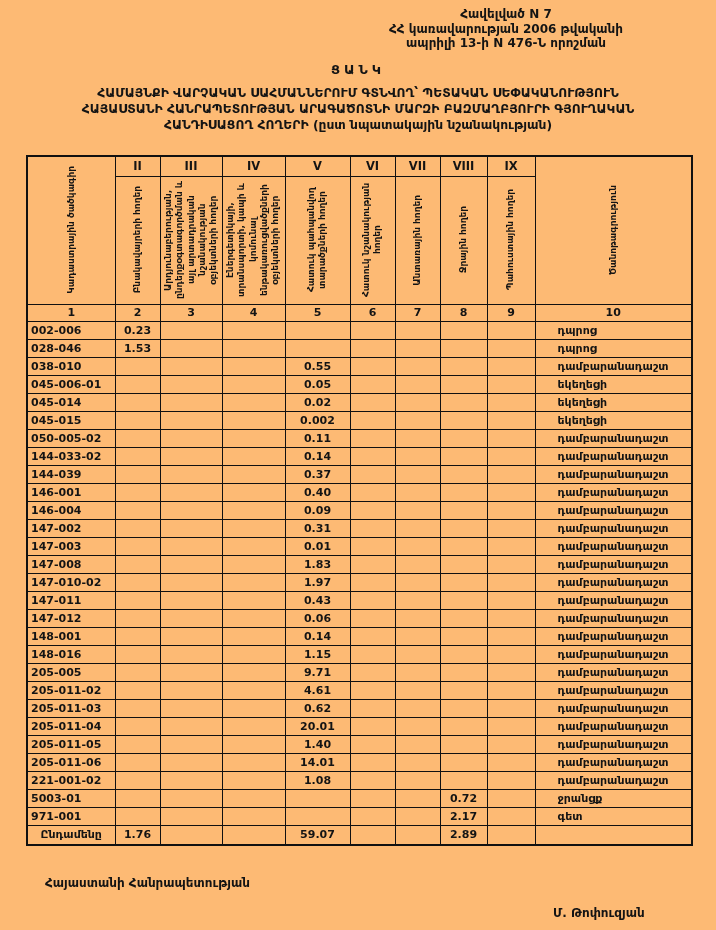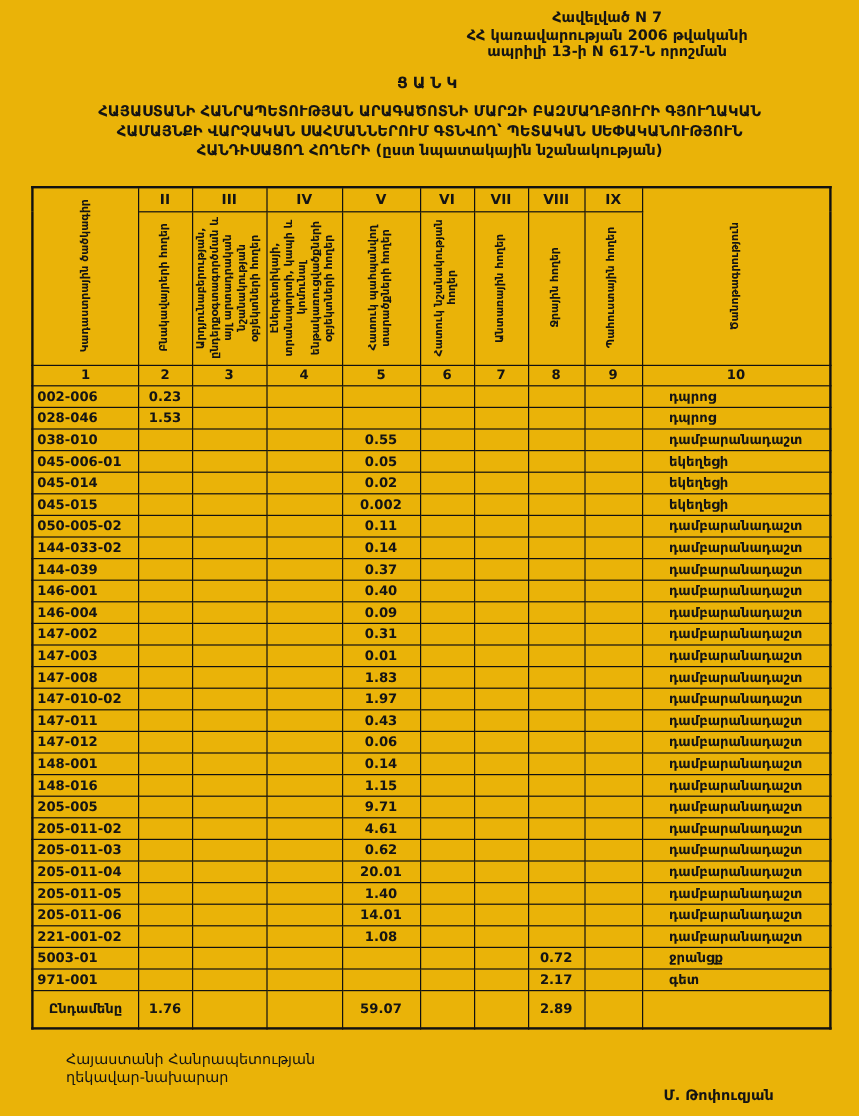--- a/index.html
+++ b/index.html
@@ -2,21 +2,21 @@
 <html><head>
 <meta charset="utf-8">
 <style>
   * { box-sizing: border-box; margin: 0; padding: 0; }
   html, body { background: #e8e8e8; }
   .page {
     position: relative;
     width: 716px;
     height: 930px;
     margin: 0 auto;
-    background: #eab308;
+    background: #fdba74;
     color: #141414;
     font-family: "DejaVu Sans", sans-serif;
     overflow: hidden;
   }
   
   .appendix {
     position: absolute;
     top: 7px;
     left: 296px;
     width: 420px;
@@ -72,53 +72,53 @@
     max-height: 122px;
     text-align: center;
   }
   th.tallcell .vert { max-height: 148px; }
   tr.num-row td { height: 17px; text-align: center; font-size: 11px; }
   tbody td { height: 18px; }
   td.code { text-align: left; padding-left: 3px; font-size: 11px; }
   td.num  { text-align: center; }
   td.note { text-align: left; padding-left: 22px; font-weight: 400; font-size: 11px; }
   tr.total td.code { text-align: center; padding-left: 0; }
-  tr.total td { height: 32px; }
+  tr.total td { height: 20px; }
   
   .footer-left {
     position: absolute;
     top: 876px;
-    left: 55px;
+    left: 45px;
     font-size: 12px;
-    font-weight: 400;
+    font-weight: 700;
     line-height: 15px;
   }
   .signature {
     position: absolute;
     top: 906px;
     left: 553px;
     font-size: 12px;
     font-weight: 700;
   }
 </style>
 </head>
 <body>
 
 <div class="page">
 
   <div class="appendix">
     <div>Հավելված N 7</div>
     <div>ՀՀ կառավարության 2006 թվականի</div>
-    <div>ապրիլի 13-ի N 617-Ն որոշման</div>
+    <div>ապրիլի 13-ի N 476-Ն որոշման</div>
   </div>
 
   <div class="titleblock">
     <div class="title-main">ՑԱՆԿ</div>
+    <div class="title-line">ՀԱՄԱՅՆՔԻ ՎԱՐՉԱԿԱՆ ՍԱՀՄԱՆՆԵՐՈՒՄ ԳՏՆՎՈՂ՝ ՊԵՏԱԿԱՆ ՍԵՓԱԿԱՆՈՒԹՅՈՒՆ</div>
     <div class="title-line">ՀԱՅԱՍՏԱՆԻ ՀԱՆՐԱՊԵՏՈՒԹՅԱՆ ԱՐԱԳԱԾՈՏՆԻ ՄԱՐԶԻ ԲԱԶՄԱՂԲՅՈՒՐԻ ԳՅՈՒՂԱԿԱՆ</div>
-    <div class="title-line">ՀԱՄԱՅՆՔԻ ՎԱՐՉԱԿԱՆ ՍԱՀՄԱՆՆԵՐՈՒՄ ԳՏՆՎՈՂ՝ ՊԵՏԱԿԱՆ ՍԵՓԱԿԱՆՈՒԹՅՈՒՆ</div>
     <div class="title-line">ՀԱՆԴԻՍԱՑՈՂ ՀՈՂԵՐԻ  (ըստ նպատակային նշանակության)</div>
   </div>
 
   <table class="land">
     <colgroup>
       <col style="width:88px">
         <col style="width:45px">
         <col style="width:62px">
       <col style="width:63px">
         <col style="width:65px">
@@ -531,17 +531,16 @@
           <td class="num"></td>
           <td class="num">2.89</td>
           <td class="num"></td>
           <td class="note"></td>
         </tr>
       </tbody>
   </table>
 
   <div class="footer-left">
     <div>Հայաստանի Հանրապետության</div>
-    <div>ղեկավար-նախարար</div>
   </div>
   <div class="signature">Մ. Թոփուզյան</div>
 
 </div>
 
 </body></html>

